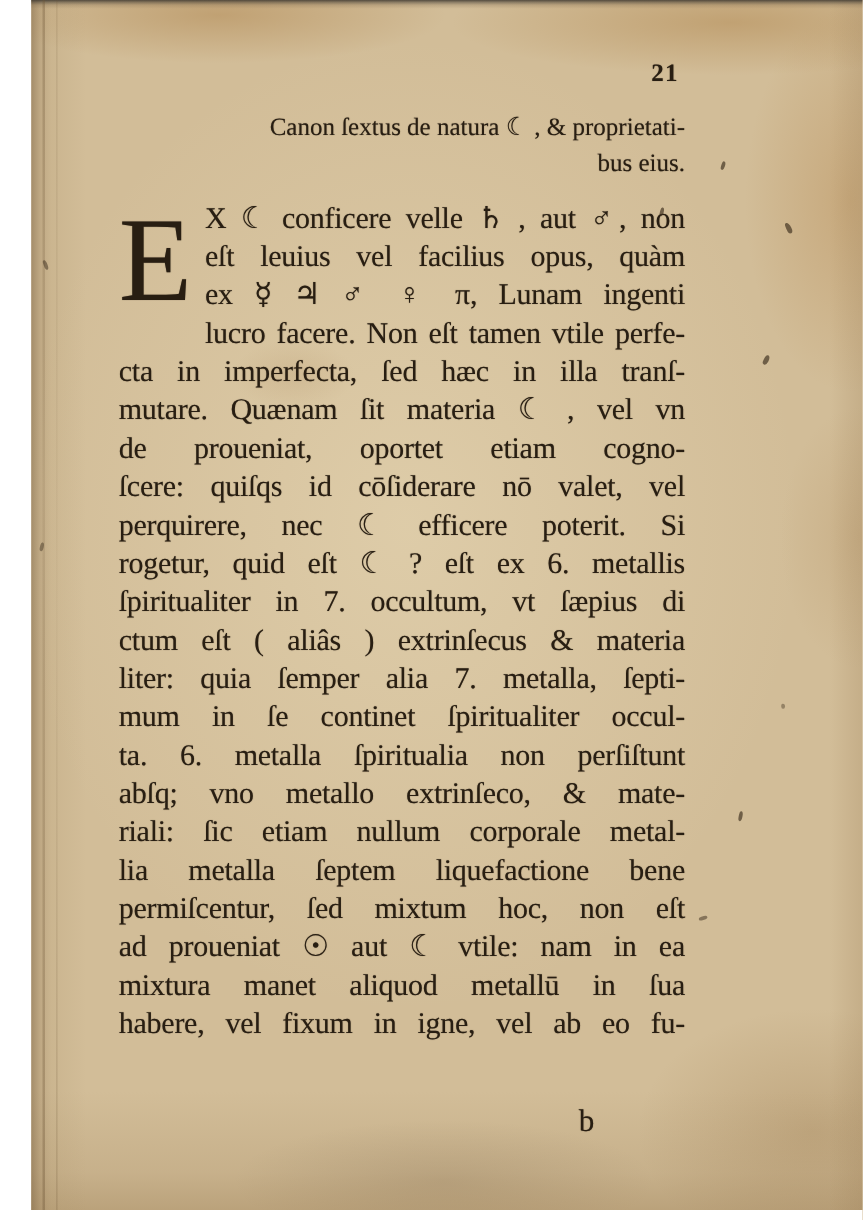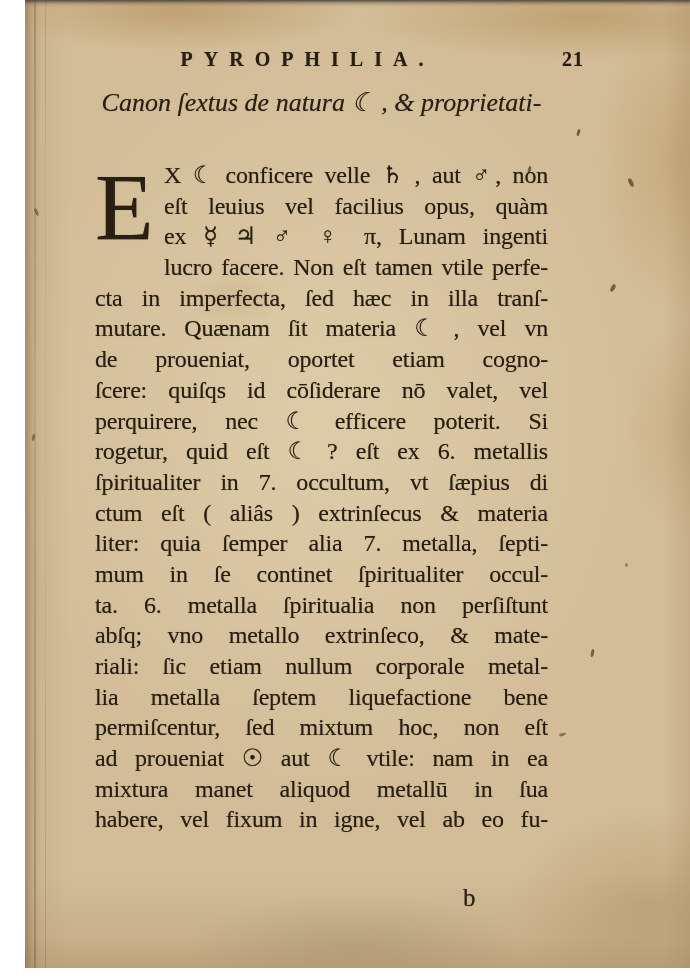--- a/index.html
+++ b/index.html
@@ -28,23 +28,23 @@
   .crease{position:absolute;top:0;height:100%;width:2px;pointer-events:none;}
   .crease.c1{left:9px;background:linear-gradient(180deg,rgba(110,86,55,.35),rgba(110,86,55,.12) 40%,rgba(110,86,55,.38));}
   .crease.c2{left:20px;width:1px;background:linear-gradient(180deg,rgba(110,86,55,.18),rgba(110,86,55,.05) 50%,rgba(110,86,55,.28));}
   
   .ink{color:#281e12;text-shadow:0 0 .8px rgba(40,30,18,.55);}
   .running-head{
     position:absolute;top:48px;left:70px;width:453px;text-align:center;
     font-size:20px;font-weight:bold;letter-spacing:11px;transform:translateX(-14px);
     white-space:nowrap;
   }
-  .page-num{position:absolute;top:48px;left:496px;font-size:20px;font-weight:bold;letter-spacing:1px;margin-left:41px;}
-  .subheading{position:absolute;top:88px;left:70px;width:453px;text-align:center;
-    font-style:italic;font-size:26px;line-height:29px;}
+  .page-num{position:absolute;top:48px;left:496px;font-size:20px;font-weight:bold;letter-spacing:1px;}
+  .subheading{position:absolute;top:88px;left:70px;width:453px;text-align:right;
+    font-size:20px;line-height:29px;}
   .bodytext{
     position:absolute;top:160px;left:70px;width:453px;
     font-size:24px;line-height:30.7px;letter-spacing:-0.2px;word-spacing:.5px;
   }
   .dropcap{
     float:left;width:57px;height:92px;margin:5px 12px 0 0;
     font-size:96px;line-height:86px;text-align:left;font-weight:normal;
   }
   .line{text-align:justify;text-align-last:justify;height:30.7px;overflow:visible;white-space:nowrap;}
   .signature{position:absolute;top:884px;left:438px;font-size:25px;}
@@ -60,25 +60,25 @@
   .s8{left:7px;top:434px;width:3px;height:7px;transform:rotate(14deg);opacity:.45;}
   .s9{left:600px;top:563px;width:3px;height:4px;opacity:.4;}
 </style>
 </head>
 <body>
 
 <div class="photo">
   <div class="crease c1"></div>
   <div class="crease c2"></div>
 
-  <div class="running-head ink">PYROPHILIA.</div>
   <div class="page-num ink">21</div>
 
   <div class="subheading ink">
     <div>Canon ſextus de natura ☾ , &amp; proprietati-</div>
+    <div>bus eius.</div>
   </div>
 
   <div class="bodytext ink">
     <div class="dropcap">E</div>
   <div class="line">X ☾ conficere velle ♄ , aut ♂, non</div>
       <div class="line">eſt leuius vel facilius opus, quàm</div>
       <div class="line">ex ☿ ♃ ♂ ♀ π, Lunam ingenti</div>
       <div class="line">lucro facere. Non eſt tamen vtile perfe-</div>
       <div class="line">cta in imperfecta, ſed hæc in illa tranſ-</div>
       <div class="line">mutare. Quænam ſit materia ☾ , vel vn</div>

